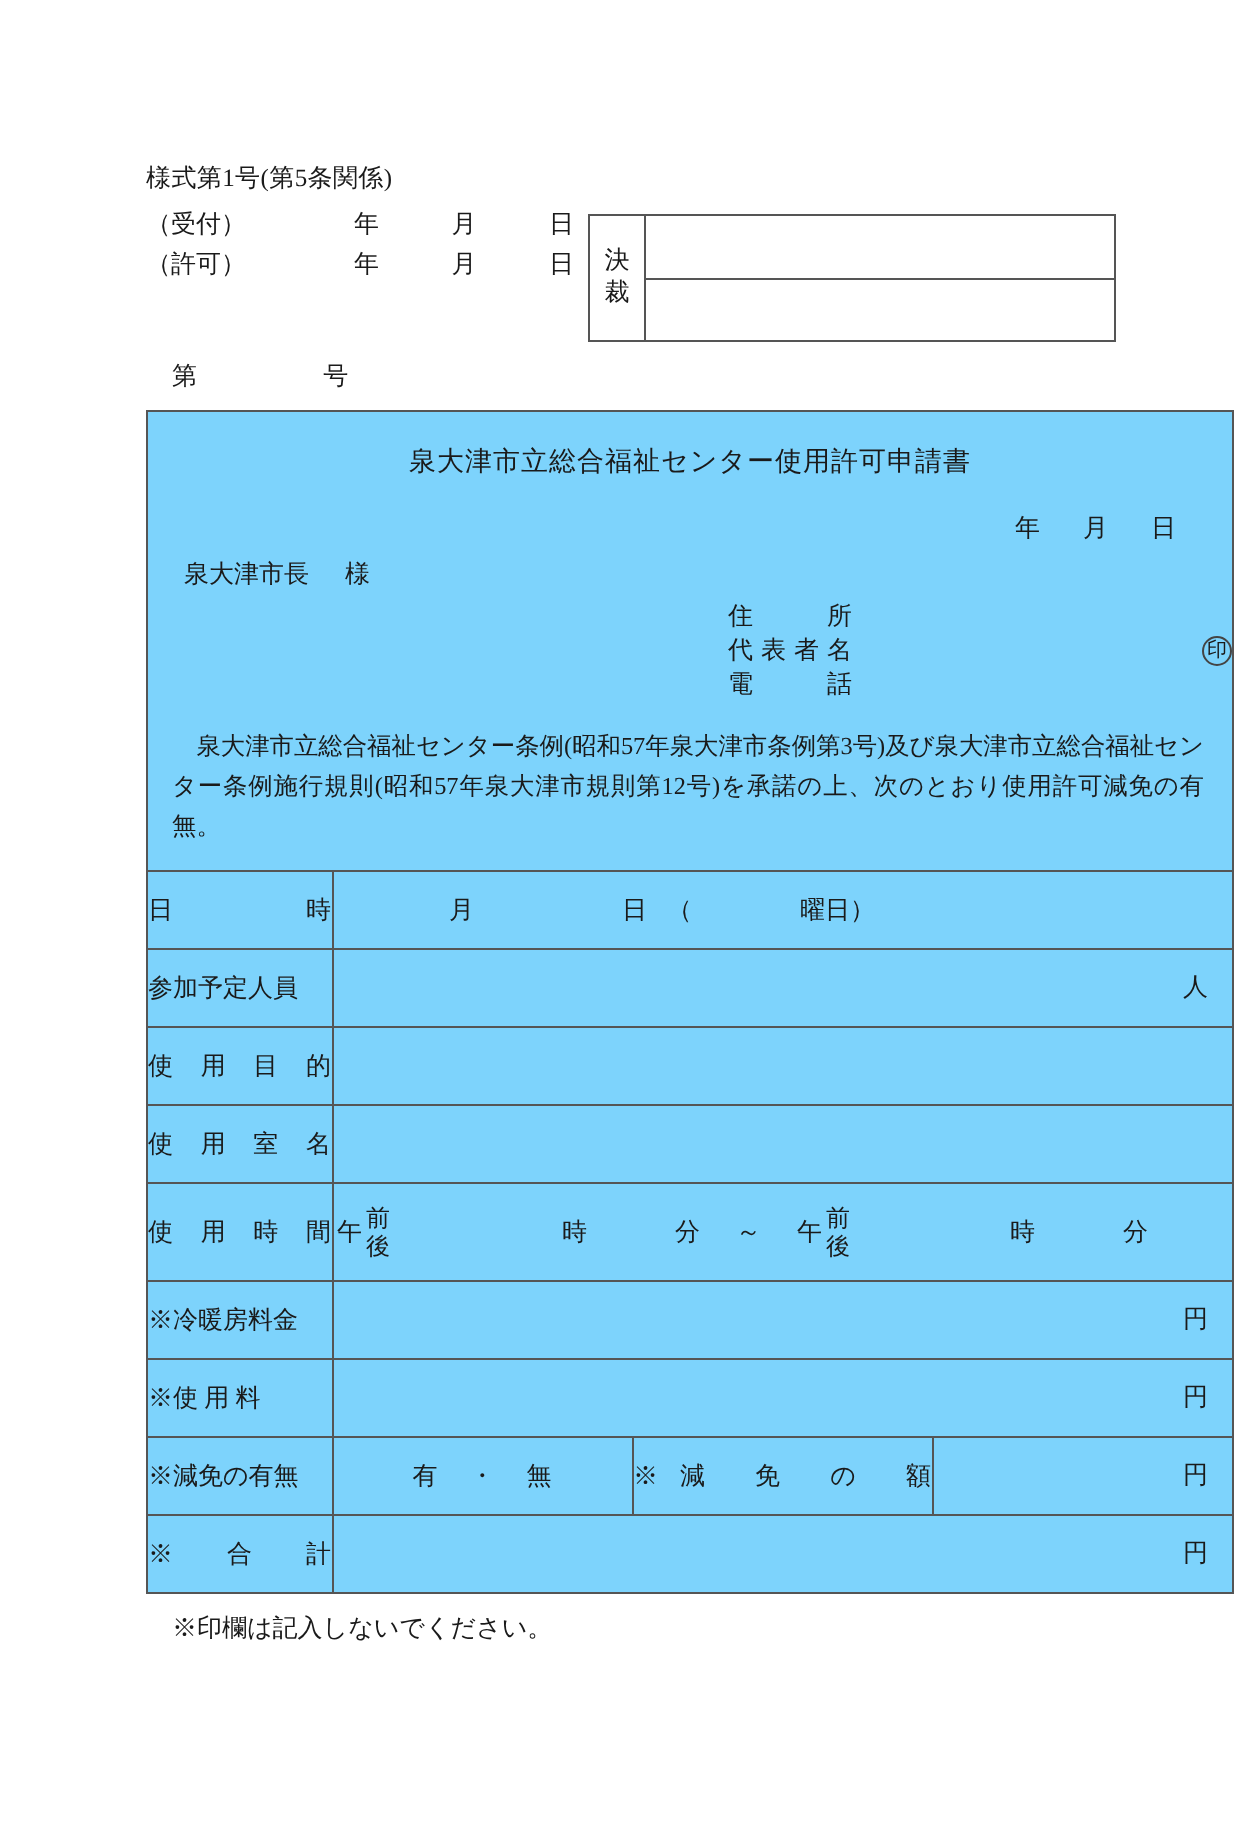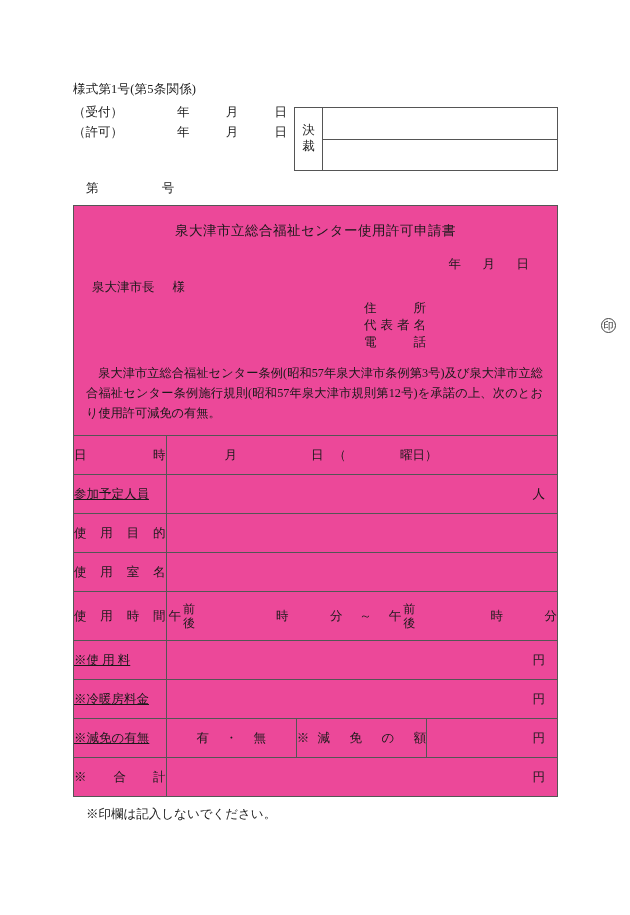--- a/index.html
+++ b/index.html
@@ -94,24 +94,24 @@
   }
   .approval-slot.top {
     border-bottom: 1px solid #555;
   }
 
   
   .form-frame {
     position: absolute;
     left: 73px;
     top: 205px;
-    width: 485px;
+    width: 544px;
     border: 1px solid #555;
     box-sizing: border-box;
-    background: #ec4899;
+    background: #7dd3fc;
   }
 
   .form-title {
     text-align: center;
     font-size: 13.5px;
     letter-spacing: 0.5px;
     padding-top: 16px;
     padding-bottom: 2px;
   }
 
@@ -197,21 +197,20 @@
     text-align: justify;
     text-align-last: justify;
     padding: 0 10px;
     box-sizing: border-box;
     height: 38px;
     white-space: nowrap;
   }
   td.lbl.tight {
     text-align-last: left;
     letter-spacing: 0;
-    text-decoration: underline;
   }
   td.val {
     height: 38px;
     position: relative;
     padding: 0 12px;
   }
   .unit-right {
     position: absolute;
     right: 12px;
     top: 50%;
@@ -419,36 +418,36 @@
               </span>
               <span class="t-gap-d"></span>
               <span>時</span>
               <span class="t-gap-e"></span>
               <span>分</span>
             </div>
           </td>
         </tr>
 
         <tr>
+          <td class="lbl tight">※冷暖房料金</td>
+          <td class="val" colspan="3">
+            <span></span>
+            <span class="unit-right">円</span>
+          </td>
+        </tr>
+
+        <tr>
           <td class="lbl tight">※使 用 料</td>
           <td class="val" colspan="3">
             <span></span>
             <span class="unit-right">円</span>
           </td>
         </tr>
 
         <tr>
-          <td class="lbl tight">※冷暖房料金</td>
-          <td class="val" colspan="3">
-            <span></span>
-            <span class="unit-right">円</span>
-          </td>
-        </tr>
-
-        <tr>
           <td class="lbl tight">※減免の有無</td>
           <td class="sub-yn">
             <span>有</span><span class="nakaguro">・</span><span>無</span>
           </td>
           <td class="sub-lbl">※減 免 の 額</td>
           <td class="val">
             <span></span>
             <span class="unit-right">円</span>
           </td>
         </tr>

